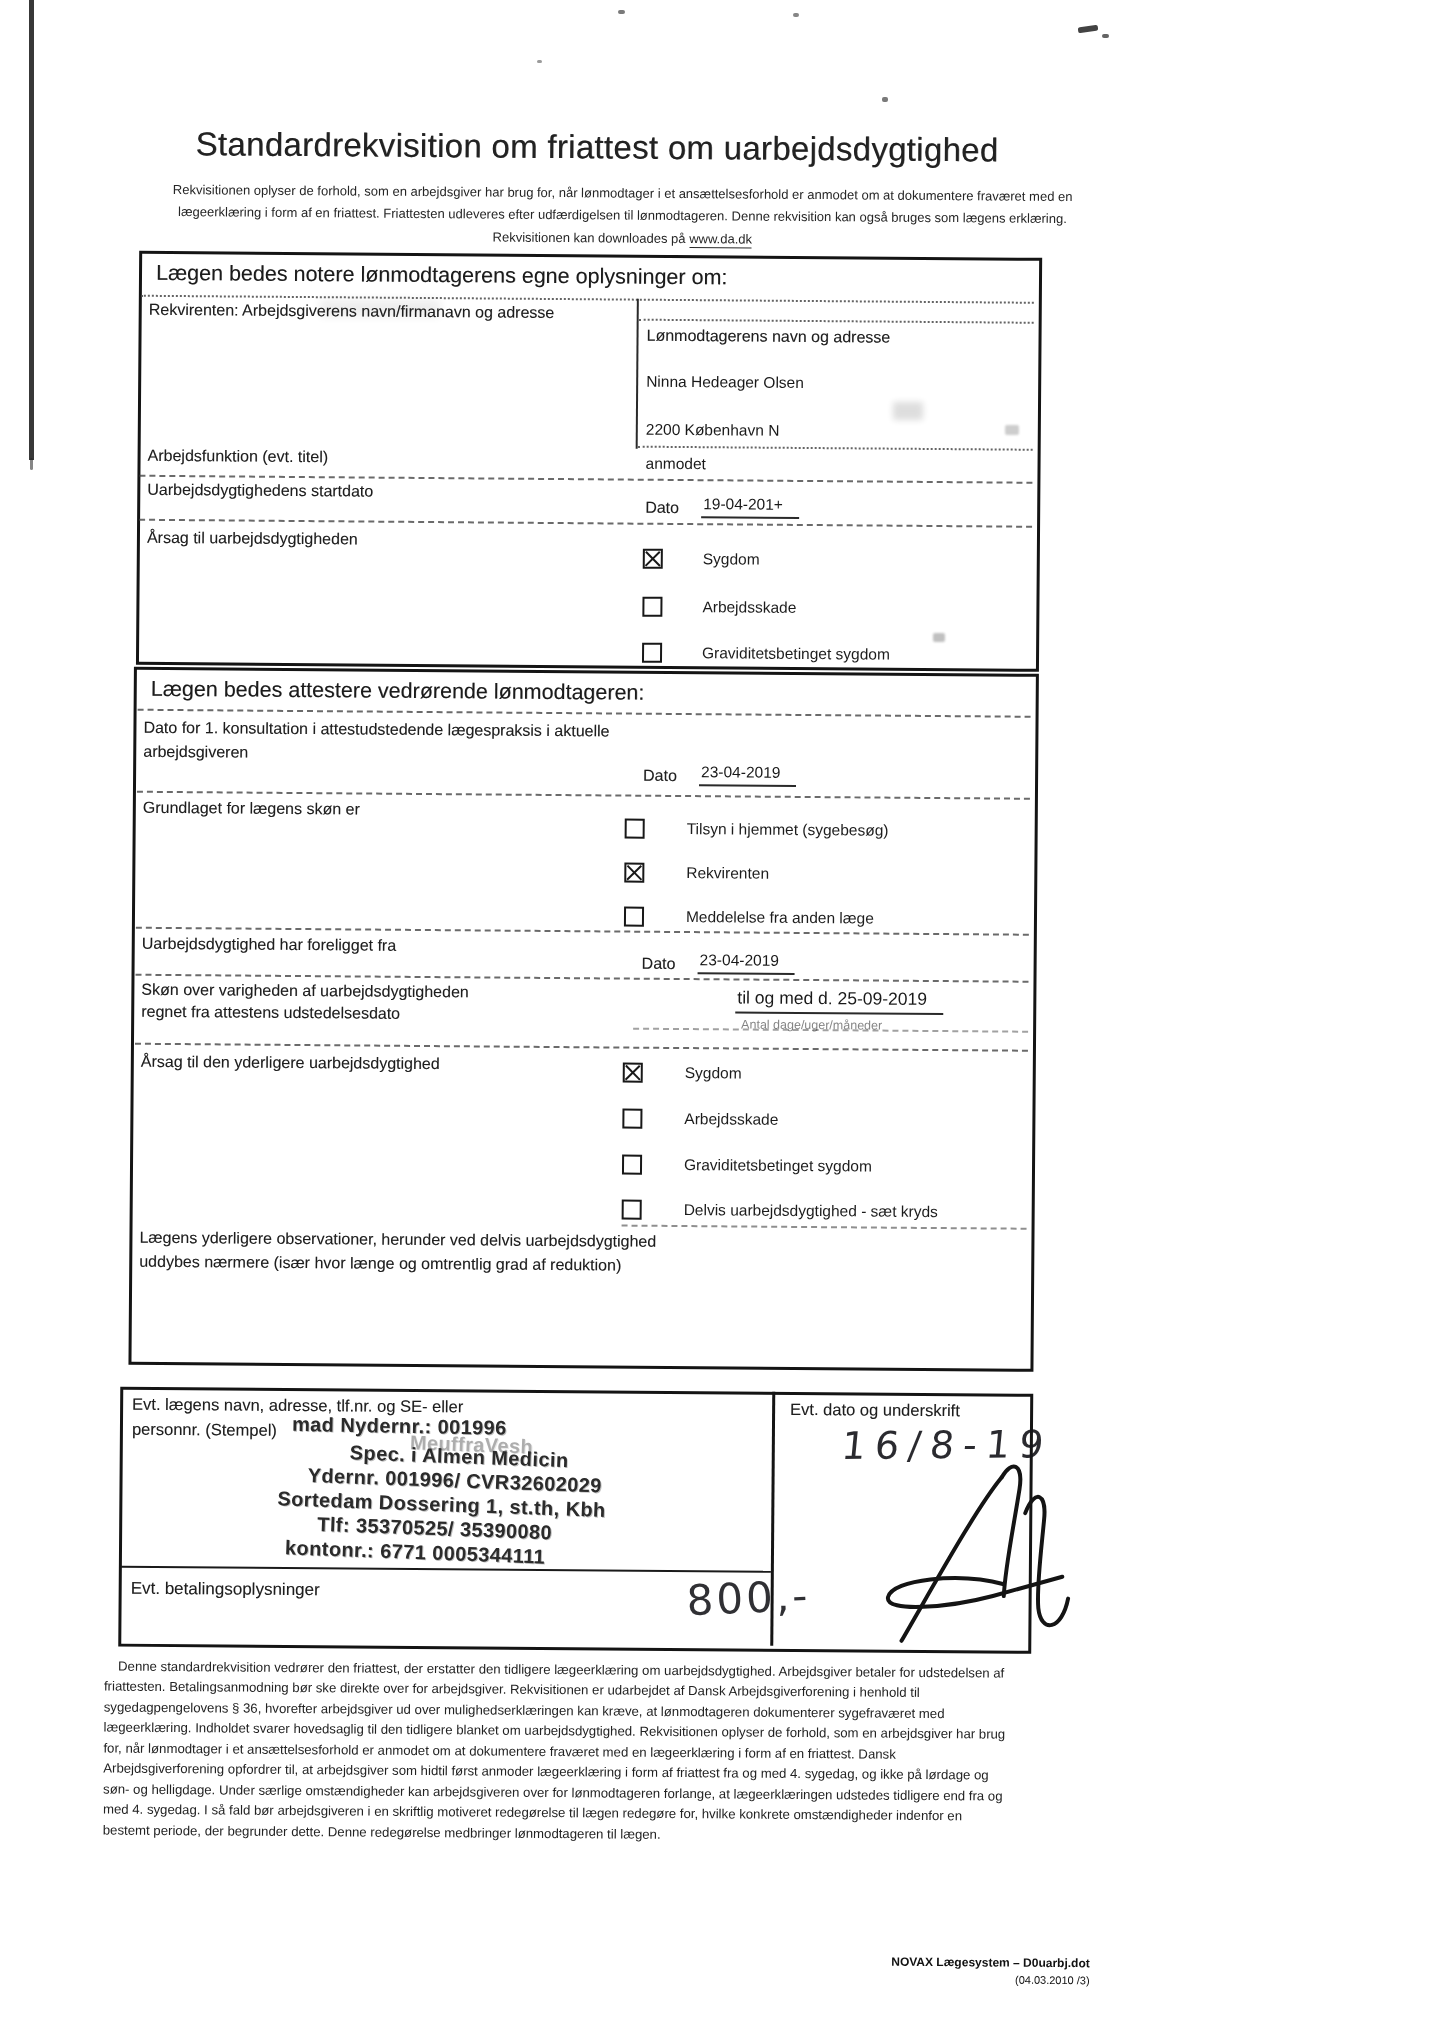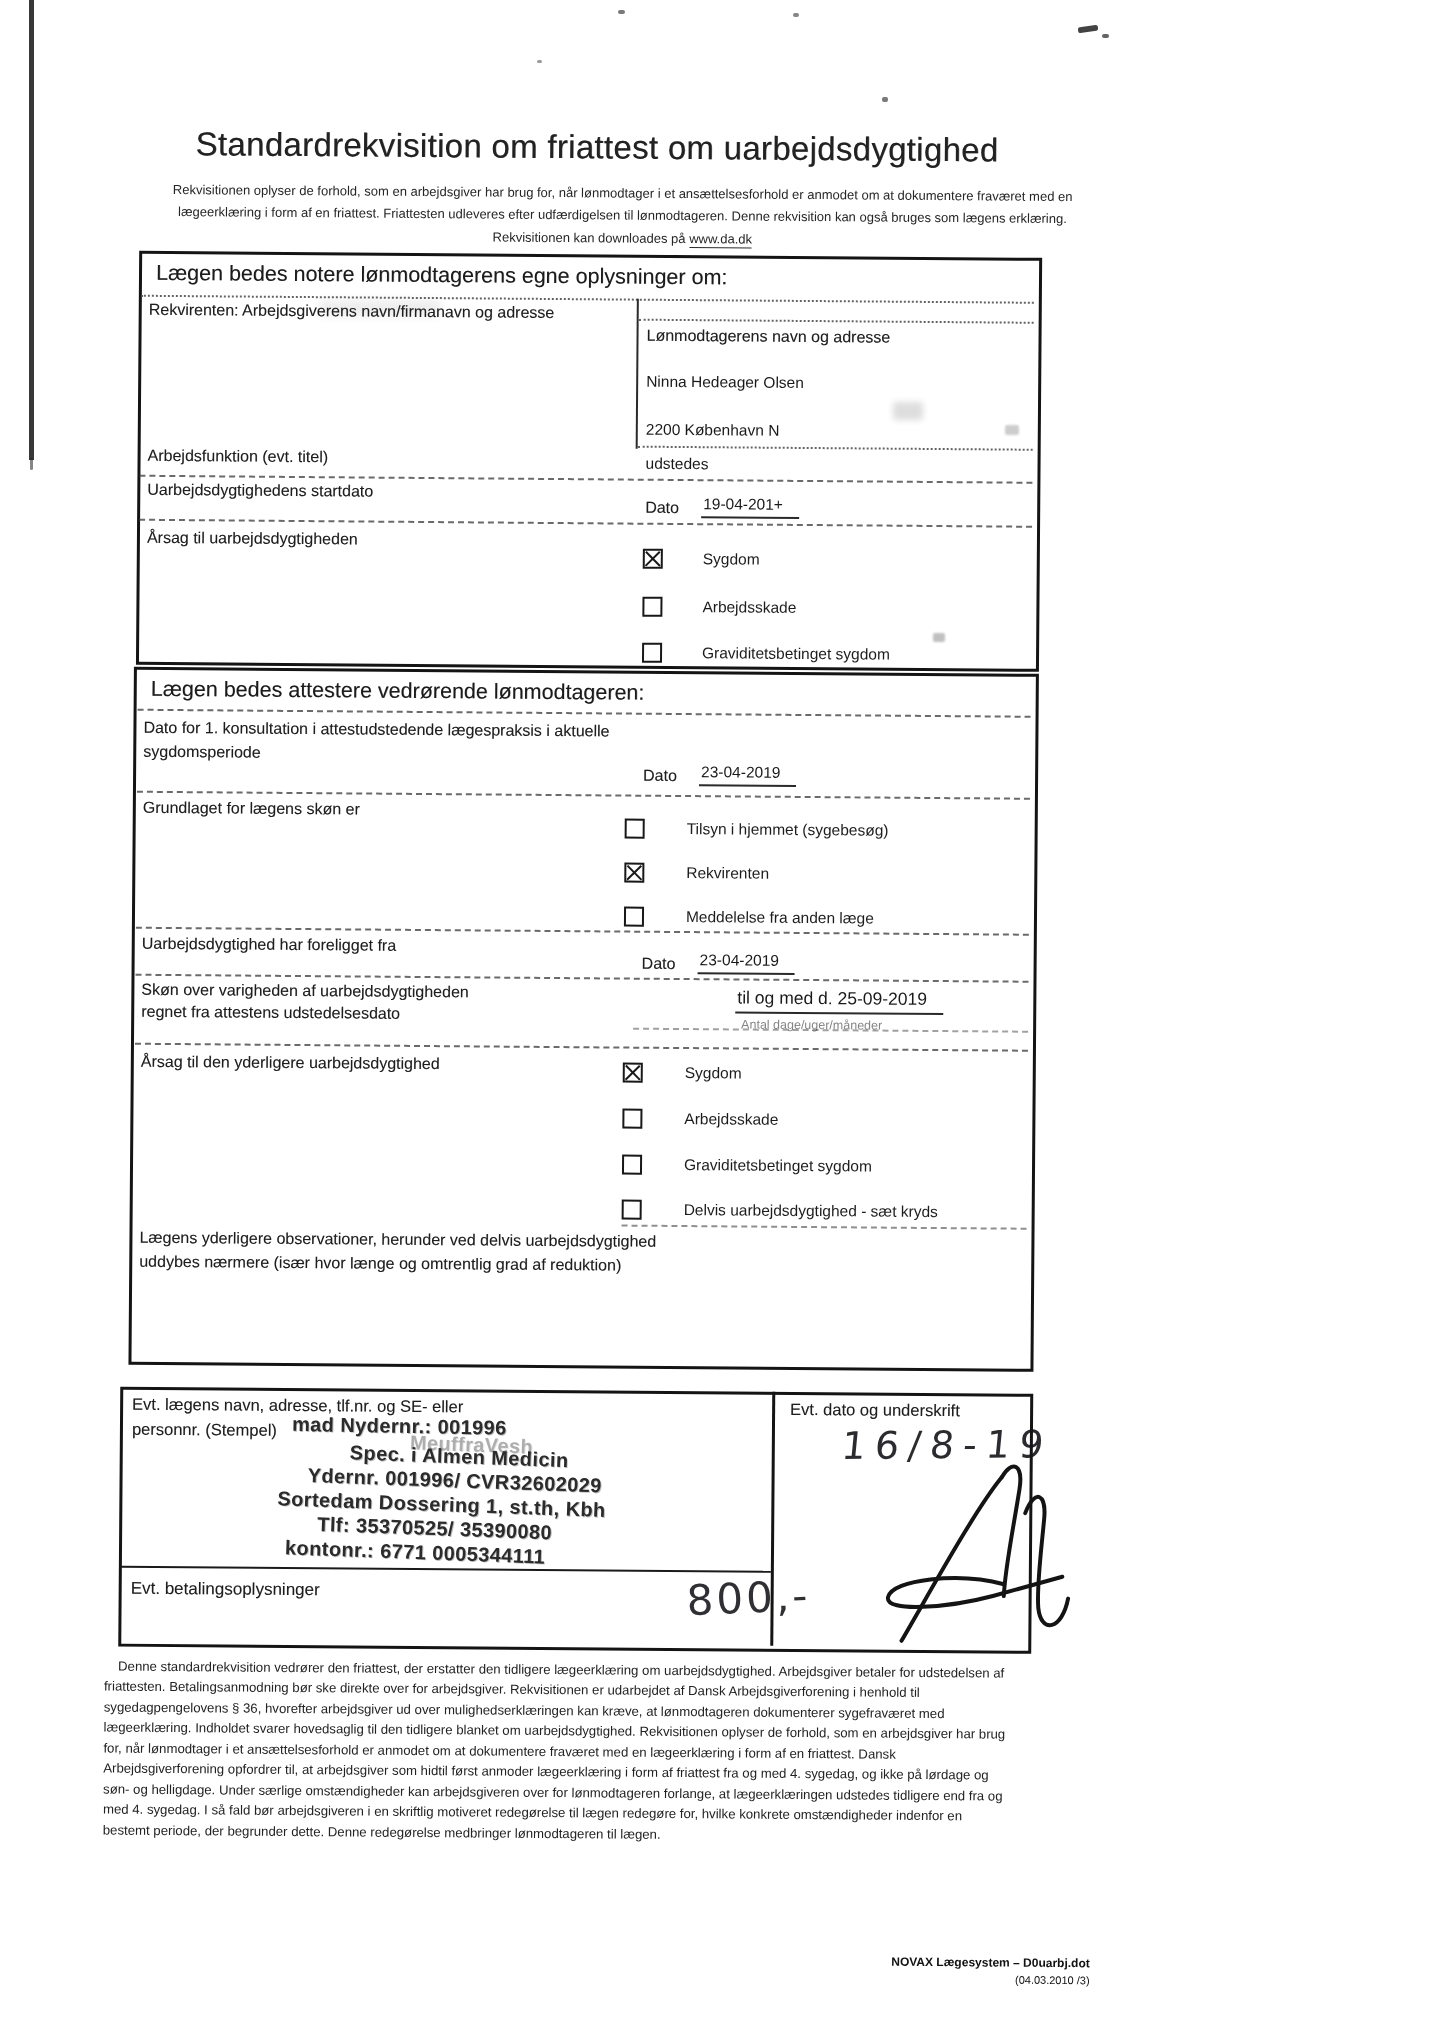--- a/index.html
+++ b/index.html
@@ -67,42 +67,42 @@
     <div class="dots" style="left:142px;top:296px;width:893px;"></div>
     <div class="t lbl" style="left:150px;top:302px;">Rekvirenten: Arbejdsgiverens navn/firmanavn og adresse</div>
     <div class="dots" style="left:640px;top:316px;width:395px;"></div>
     <div class="vline" style="left:638px;top:296px;height:150px;"></div>
     <div class="t lbl" style="left:648px;top:324px;">Lønmodtagerens navn og adresse</div>
     <div class="t val" style="left:648px;top:370px;">Ninna Hedeager Olsen</div>
     <div class="t val" style="left:648px;top:418px;">2200 København N</div>
     <div class="dots" style="left:640px;top:443px;width:395px;"></div>
 
     <div class="t lbl" style="left:150px;top:448px;">Arbejdsfunktion (evt. titel)</div>
-    <div class="t val" style="left:648px;top:452px;">udstedes</div>
+    <div class="t val" style="left:648px;top:452px;">anmodet</div>
     <div class="dash" style="left:142px;top:476px;width:893px;"></div>
 
     <div class="t lbl" style="left:150px;top:482px;">Uarbejdsdygtighedens startdato</div>
     <div class="t lbl" style="left:648px;top:496px;">Dato</div>
     <div class="t val dateu" style="left:704px;top:492px;">19-04-201+</div>
     <div class="dash" style="left:142px;top:520px;width:893px;"></div>
 
     <div class="t lbl" style="left:150px;top:530px;">Årsag til uarbejdsdygtigheden</div>
     <span class="cb" style="left:646px;top:546px;" data-checked="true"></span>
     <div class="t cblbl" style="left:706px;top:547px;">Sygdom</div>
     <span class="cb" style="left:646px;top:594px;" data-checked="false"></span>
     <div class="t cblbl" style="left:706px;top:595px;">Arbejdsskade</div>
     <span class="cb" style="left:646px;top:640px;" data-checked="false"></span>
     <div class="t cblbl" style="left:706px;top:641px;">Graviditetsbetinget sygdom</div>
 
     <div class="box" style="left:138px;top:668px;width:899px;height:692px;"></div>
     <div class="t hdr" style="left:155px;top:678px;">Lægen bedes attestere vedrørende lønmodtageren:</div>
     <div class="dash" style="left:142px;top:710px;width:893px;"></div>
 
     <div class="t lbl" style="left:148px;top:720px;">Dato for 1. konsultation i attestudstedende lægespraksis i aktuelle</div>
-    <div class="t lbl" style="left:148px;top:744px;">sygdomsperiode</div>
+    <div class="t lbl" style="left:148px;top:744px;">arbejdsgiveren</div>
     <div class="t lbl" style="left:648px;top:764px;">Dato</div>
     <div class="t val dateu" style="left:704px;top:760px;">23-04-2019</div>
     <div class="dash" style="left:142px;top:792px;width:893px;"></div>
 
     <div class="t lbl" style="left:148px;top:800px;">Grundlaget for lægens skøn er</div>
     <span class="cb" style="left:630px;top:816px;" data-checked="false"></span>
     <div class="t cblbl" style="left:692px;top:817px;">Tilsyn i hjemmet (sygebesøg)</div>
     <span class="cb" style="left:630px;top:860px;" data-checked="true"></span>
     <div class="t cblbl" style="left:692px;top:861px;">Rekvirenten</div>
     <span class="cb" style="left:630px;top:904px;" data-checked="false"></span>

